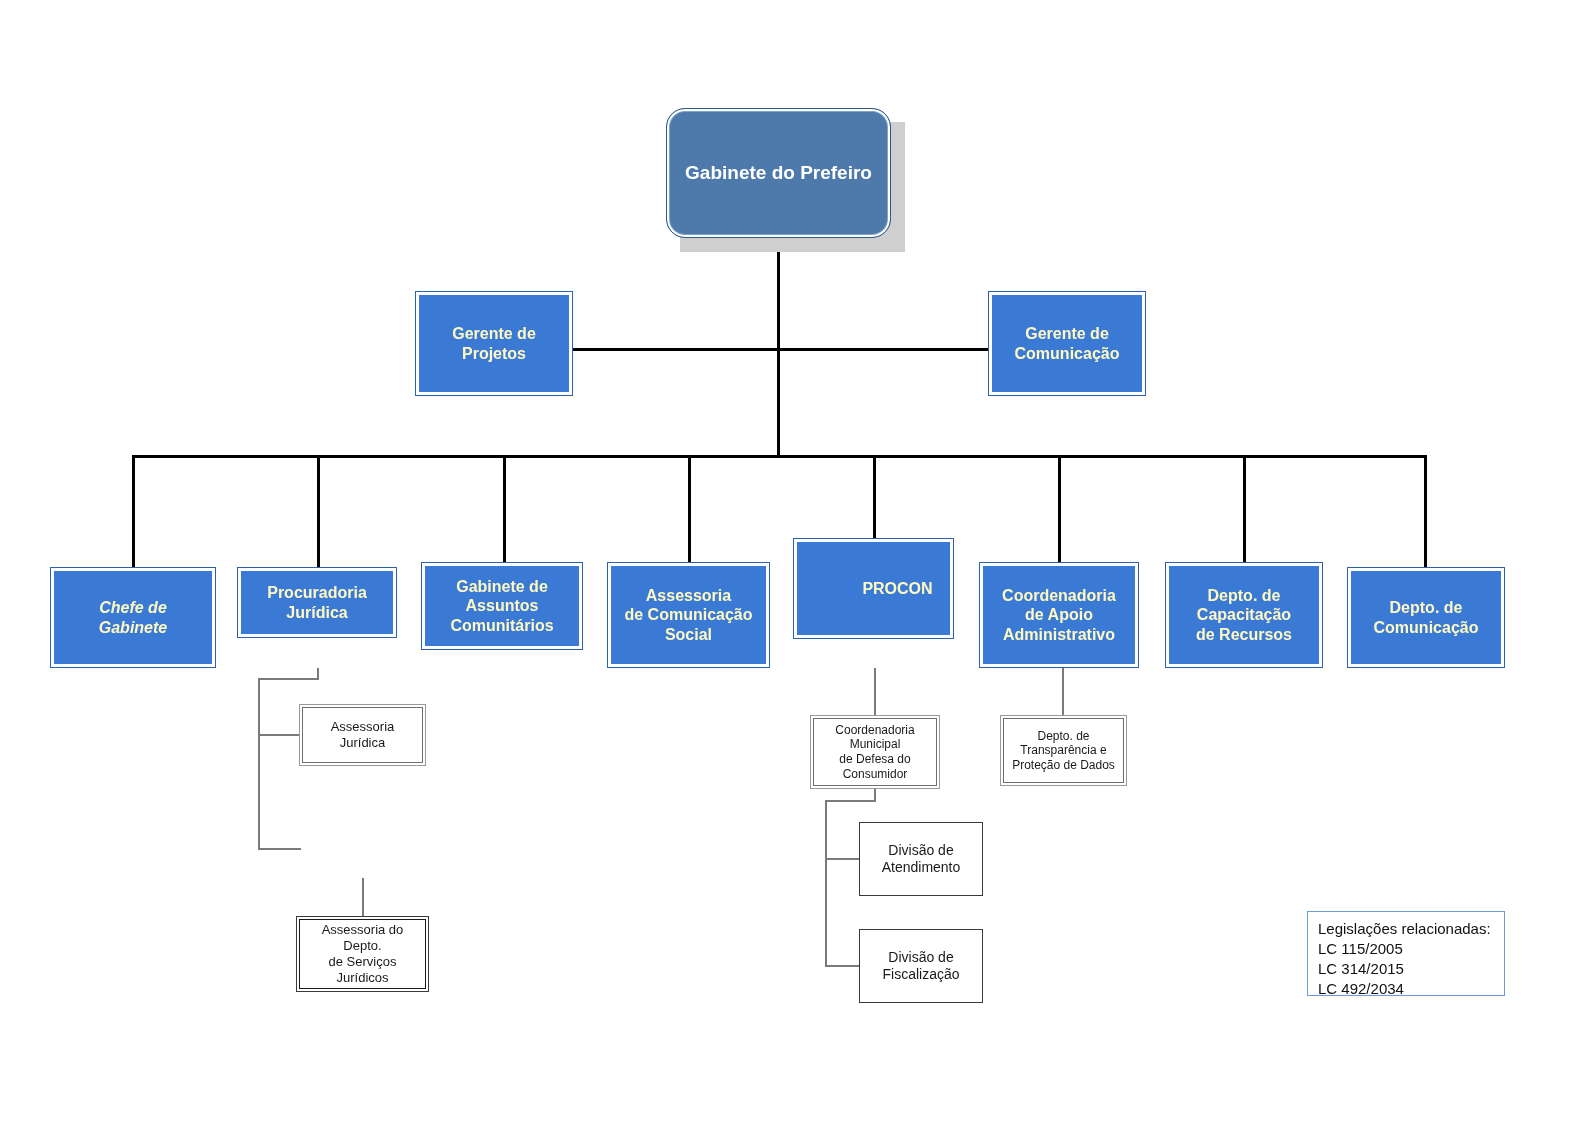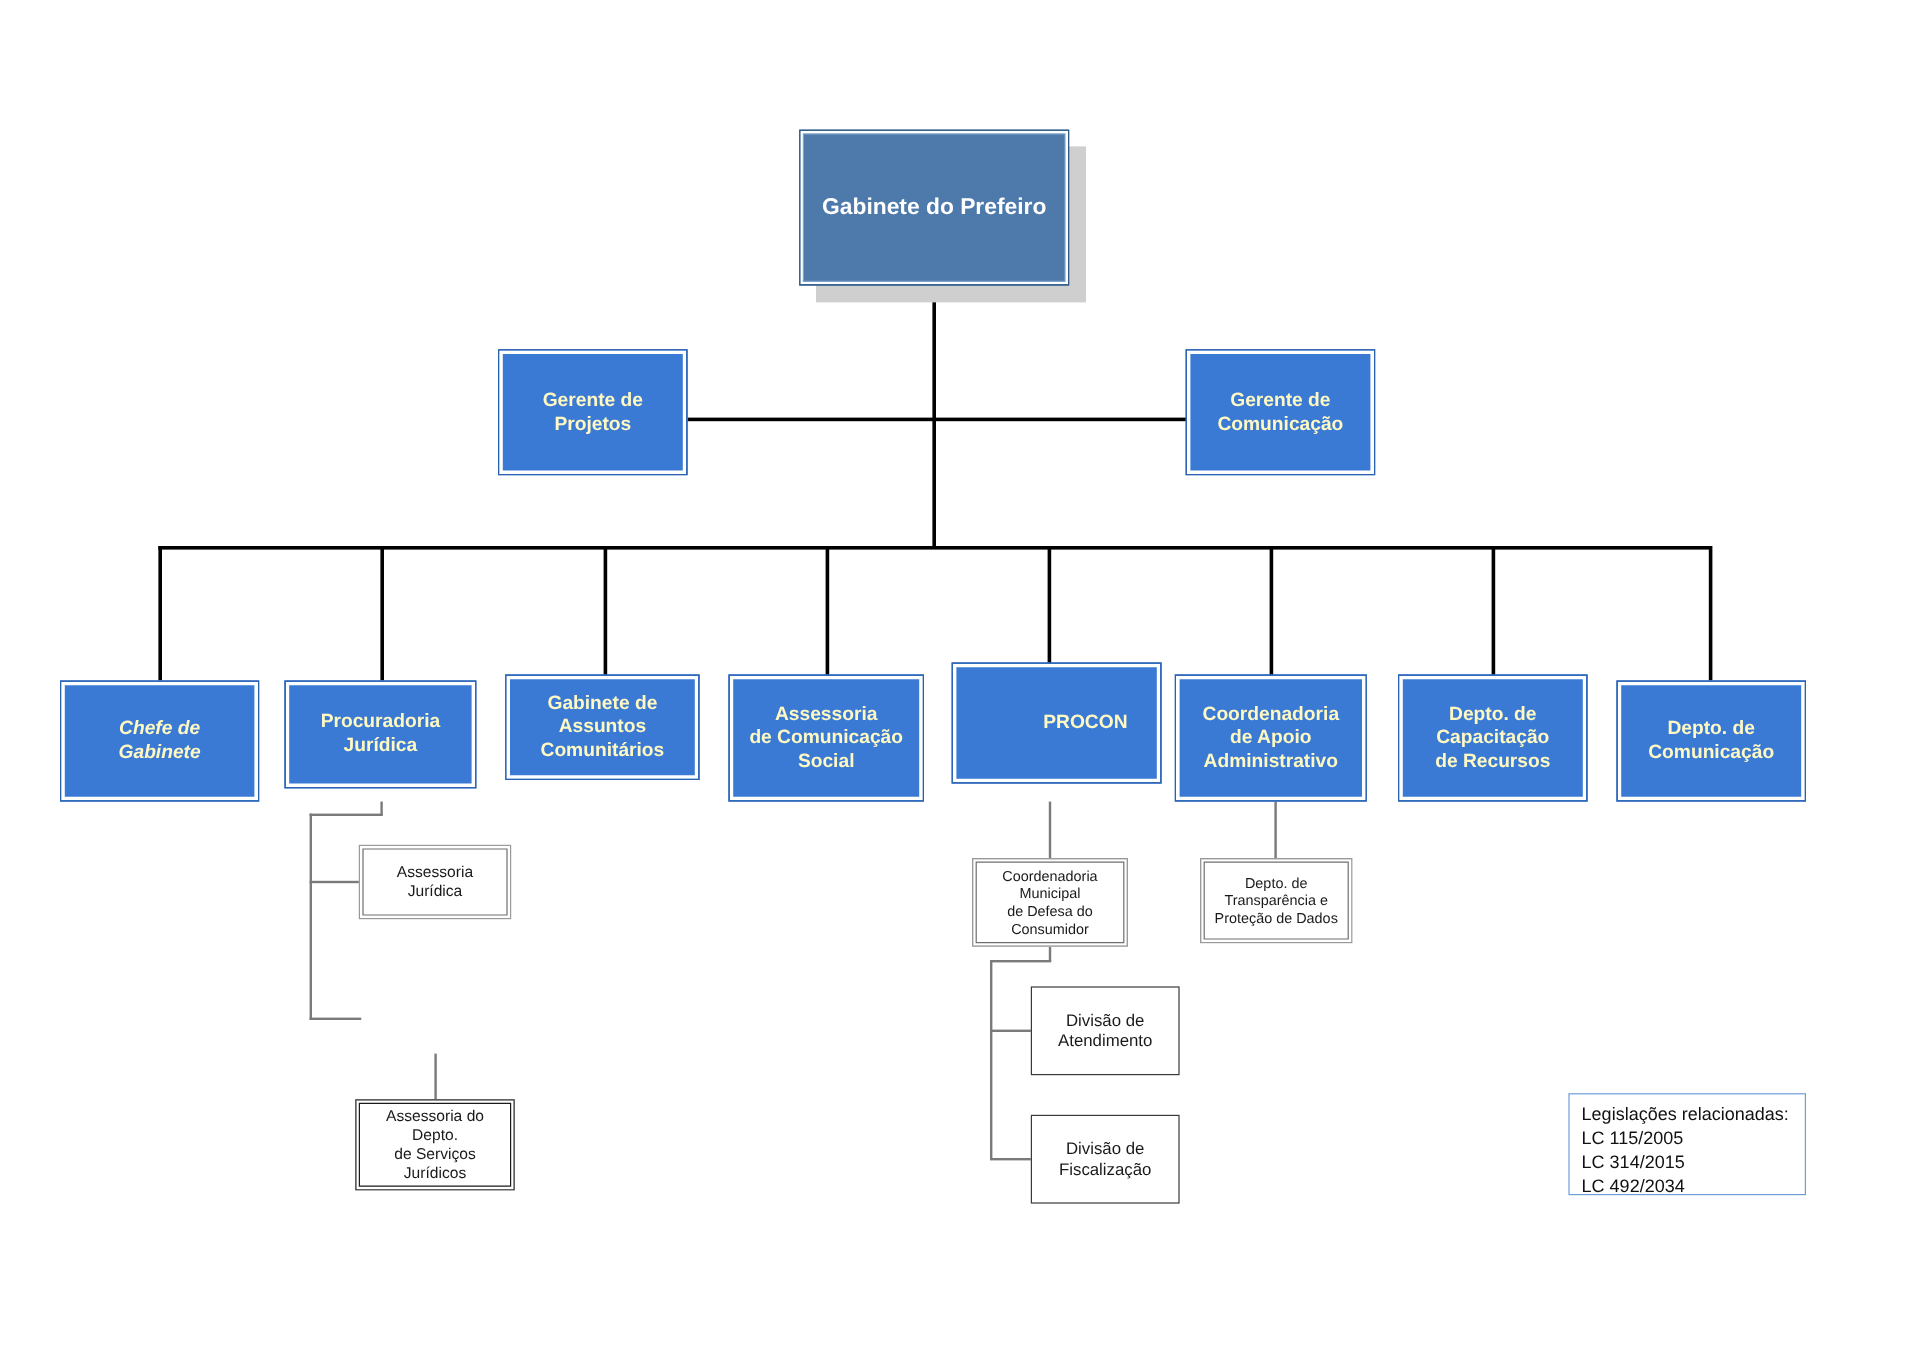--- a/index.html
+++ b/index.html
@@ -118,52 +118,52 @@
   <div class="conn gray" style="left:874px;top:668px;width:2px;height:47px;"></div>
   <div class="conn gray" style="left:874px;top:789px;width:2px;height:12px;"></div>
   <div class="conn gray" style="left:825px;top:800px;width:51px;height:2px;"></div>
   <div class="conn gray" style="left:825px;top:800px;width:2px;height:166px;"></div>
   <div class="conn gray" style="left:825px;top:858px;width:35px;height:2px;"></div>
   <div class="conn gray" style="left:825px;top:965px;width:35px;height:2px;"></div>
 
   <div class="conn gray" style="left:1062px;top:668px;width:2px;height:47px;"></div>
 
   <div class="root-shadow" style="left:680px;top:122px;width:225px;height:130px;"></div>
-  <div class="node root" style="left:666px;top:108px;width:225px;height:130px;">
+  <div class="node root" style="left:666px;top:108px;width:225px;height:130px;border-radius:19px;">
     <span class="lbl" style="white-space: pre-line;">Gabinete do Prefeiro</span>
   </div>
 
   <div class="node blue" style="left:415px;top:291px;width:158px;height:105px;">
     <span class="lbl" style="white-space: pre-line;">Gerente de
 Projetos</span>
   </div>
   <div class="node blue" style="left:988px;top:291px;width:158px;height:105px;">
     <span class="lbl" style="white-space: pre-line;">Gerente de
 Comunicação</span>
   </div>
 
   <div class="node blue" style="left:50px;top:567px;width:166px;height:101px;">
     <span class="lbl" style="white-space: pre-line; font-style: italic;">Chefe de
 Gabinete</span>
   </div>
-  <div class="node blue" style="left:237px;top:567px;width:160px;height:90px;">
+  <div class="node blue" style="left:237px;top:567px;width:160px;height:71px;">
     <span class="lbl" style="white-space: pre-line;">Procuradoria
 Jurídica</span>
   </div>
   <div class="node blue" style="left:421px;top:562px;width:162px;height:88px;">
     <span class="lbl" style="white-space: pre-line;">Gabinete de
 Assuntos
 Comunitários</span>
   </div>
   <div class="node blue" style="left:607px;top:562px;width:163px;height:106px;">
     <span class="lbl" style="white-space: pre-line;">Assessoria
 de Comunicação
 Social</span>
   </div>
-  <div class="node blue" style="left:793px;top:552px;width:175px;height:101px;padding-left:48px;">
+  <div class="node blue" style="left:793px;top:538px;width:161px;height:101px;padding-left:48px;">
     <span class="lbl" style="white-space: pre-line;">PROCON</span>
   </div>
   <div class="node blue" style="left:979px;top:562px;width:160px;height:106px;">
     <span class="lbl" style="white-space: pre-line;">Coordenadoria
 de Apoio
 Administrativo</span>
   </div>
   <div class="node blue" style="left:1165px;top:562px;width:158px;height:106px;">
     <span class="lbl" style="white-space: pre-line;">Depto. de
 Capacitação

